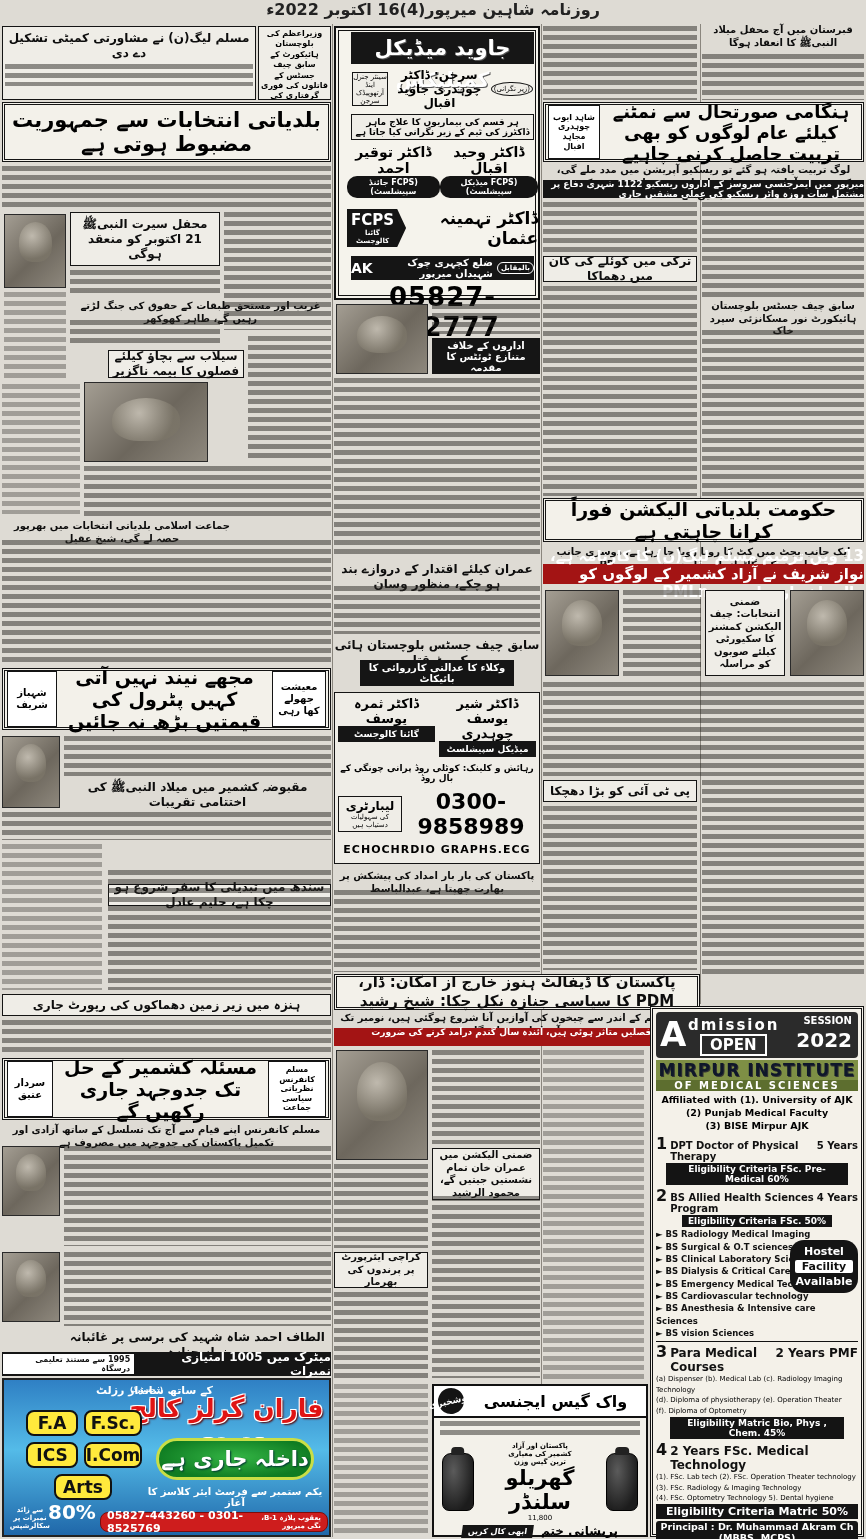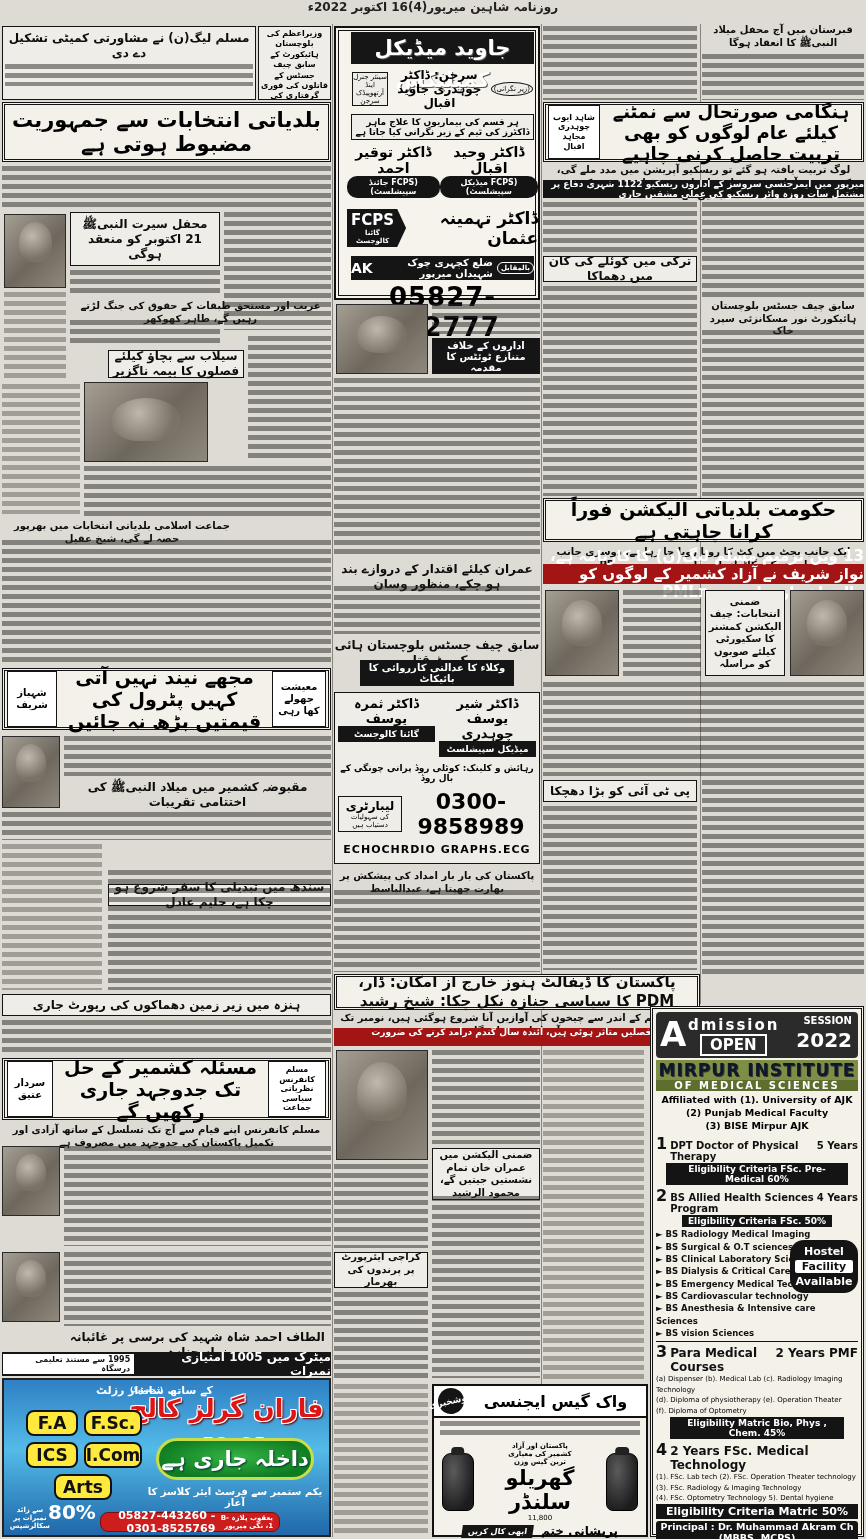--- a/index.html
+++ b/index.html
@@ -64,21 +64,21 @@
   .jtitle{background:#161616;color:#fff;font-weight:bold;text-align:center;font-size:21px;
        text-shadow:1px 1px 0 #555;}
   .fcpsbox{background:#141414;color:#fff;text-align:center;font-weight:bold;padding:2px 4px;}
   .rule-v{position:absolute;width:1px;background:#8a867e;top:24px;bottom:2px;}
 </style>
 </head>
 <body>
 
 <div id="page">
 
-  <div class="abs rtl c" style="left:0;top:3;width:866px;height:18px;font-size:12px;font-weight:bold;color:#222;">روزنامہ شاہین میرپور(4)16 اکتوبر 2022ء</div>
+  <div class="abs rtl c" style="left:0;top:3;width:866px;height:18px;font-size:16px;font-weight:bold;color:#222;">روزنامہ شاہین میرپور(4)16 اکتوبر 2022ء</div>
 
   <div class="rule-v" style="left:332px;"></div>
   <div class="rule-v" style="left:541px;"></div>
   <div class="rule-v" style="left:700px;bottom:535px;"></div>
 
   <div class="abs box" style="left:2px;top:26px;width:254px;height:74px;padding:2px;">
     <div class="rtl hl hl-md" style="margin-top:2px;">مسلم لیگ(ن) نے مشاورتی کمیٹی تشکیل دے دی</div>
     <div class="sim" style="height:22px;margin-top:3px;"></div>
   </div>
   <div class="abs box rtl" style="left:258px;top:26px;width:73px;height:74px;padding:2px;font-size:8px;font-weight:bold;line-height:1.3;text-align:center;">وزیراعظم کی بلوچستان ہائیکورٹ کے سابق چیف جسٹس کے قاتلوں کی فوری گرفتاری کی ہدایت</div>
@@ -149,21 +149,21 @@
     <div class="abs rtl fwhite tiny" style="left:126px;top:6px;">(رجسٹرڈ)</div>
     <div class="abs badge" style="left:22px;top:30px;width:52px;height:26px;">F.A</div>
     <div class="abs badge" style="left:80px;top:30px;width:58px;height:26px;">F.Sc.</div>
     <div class="abs badge" style="left:22px;top:62px;width:52px;height:26px;">ICS</div>
     <div class="abs badge" style="left:80px;top:62px;width:58px;height:26px;">I.Com</div>
     <div class="abs badge" style="left:50px;top:94px;width:58px;height:26px;">Arts</div>
     <div class="abs adm rtl" style="left:152px;top:58px;width:158px;height:42px;">داخلہ جاری ہے</div>
     <div class="abs rtl fwhite" style="left:140px;top:106px;width:182px;font-size:10px;text-align:center;">یکم ستمبر سے فرسٹ ایئر کلاسز کا آغاز</div>
     <div class="abs fwhite" style="left:44px;top:120px;font-size:20px;">80%</div>
     <div class="abs rtl fwhite tiny" style="left:6px;top:126px;width:40px;text-align:center;">سے زائد نمبرات پر سکالرشپس</div>
-    <div class="abs fphone" style="left:96px;top:132px;width:180px;height:20px;text-align:right;">
+    <div class="abs fphone" style="left:96px;top:132px;width:228px;height:20px;">
       <span style="font-size:11px;">05827-443260 - 0301-8525769</span>
       <span class="rtl tiny">یعقوب پلازہ B-1، نگی میرپور</span>
     </div>
   </div>
 
   <div class="abs javed" style="left:334px;top:26px;width:206px;height:274px;padding-left:11px;">
     <div class="jtitle rtl" style="margin:4px;height:32px;line-height:32px;">جاوید میڈیکل کمپلیکس</div>
     <div class="rtl" style="display:flex;align-items:center;gap:3px;padding:0 5px;">
       <span class="tiny box" style="border-radius:50%;padding:2px;">(زیر نگرانی)</span>
       <span style="font-weight:bold;font-size:12px;flex:1;text-align:center;">سرجن: ڈاکٹر چوہدری جاوید اقبال</span>

